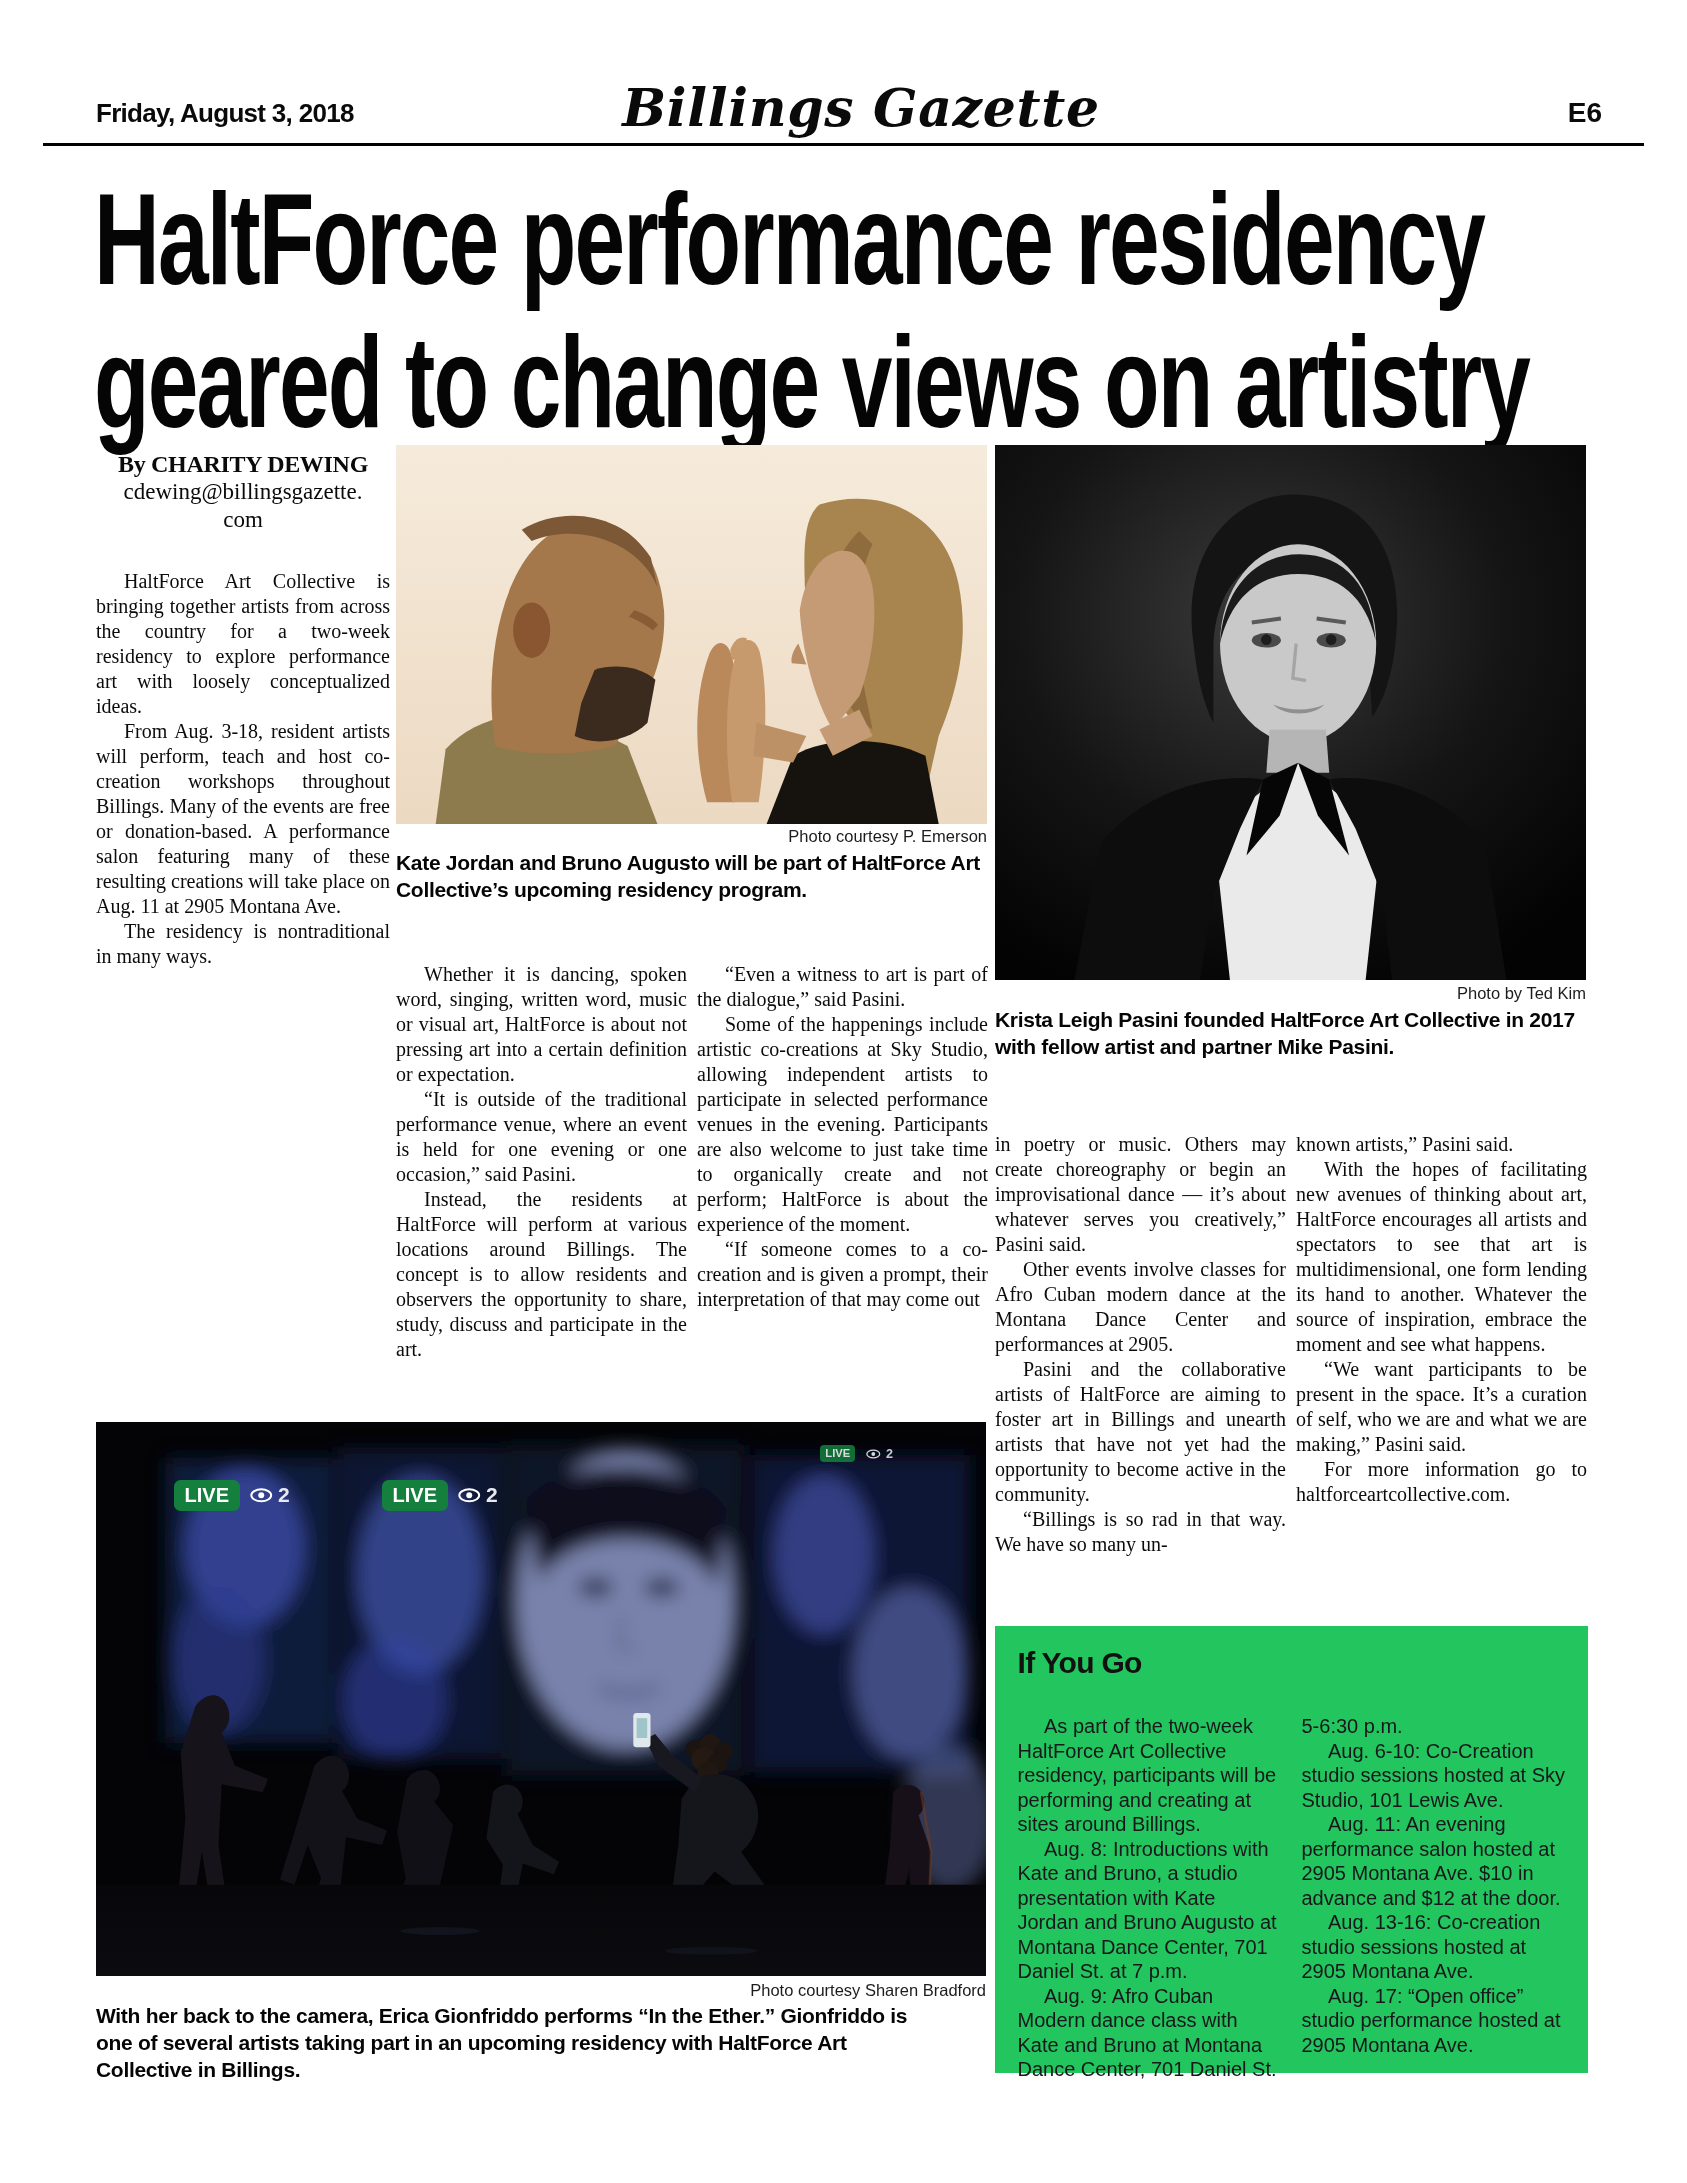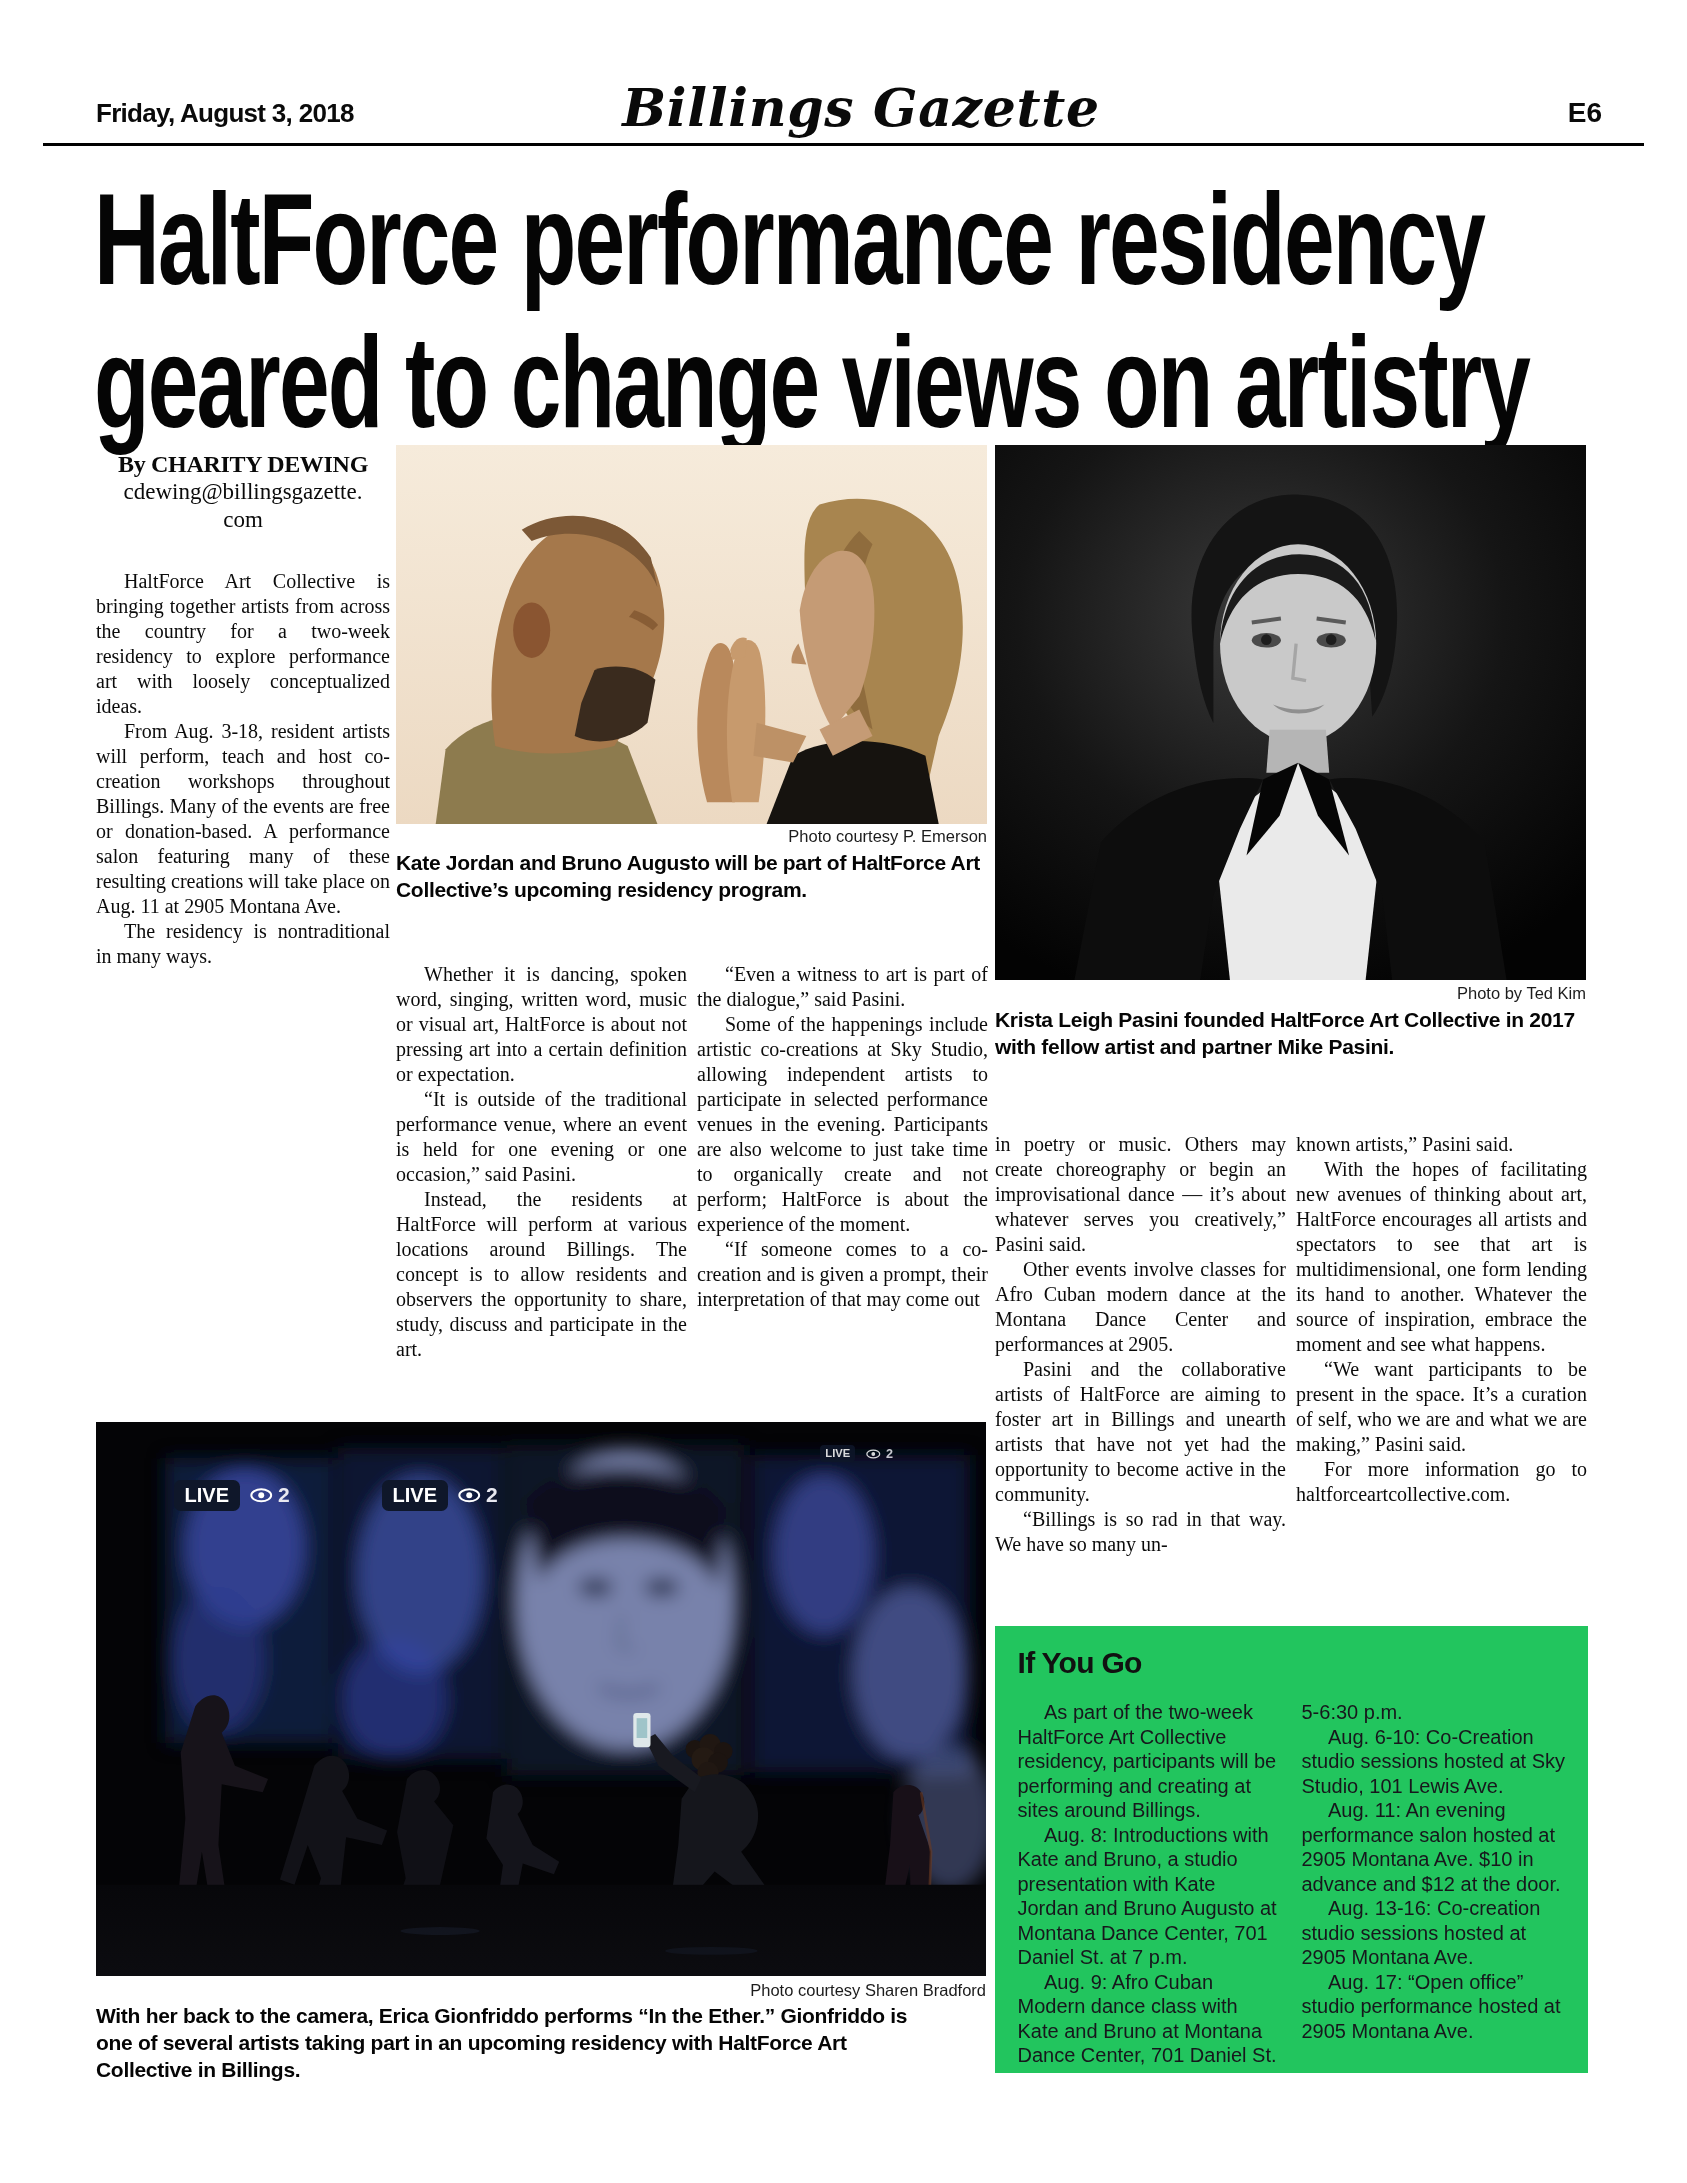--- a/index.html
+++ b/index.html
@@ -36,32 +36,32 @@
   
   .photo { position:absolute; overflow:hidden; background:#000; }
   .photo svg { display:block; width:100%; height:100%; }
   .credit { position:absolute; font-family:"Liberation Sans",sans-serif; font-size:16.5px;
     color:#1c1c1c; text-align:right; }
   .caption { position:absolute; font-family:"Liberation Sans",sans-serif; font-weight:700;
     font-size:21px; line-height:27px; letter-spacing:-0.3px; color:#050505; text-align:left; }
 
   
   .live-badge { position:absolute; display:flex; align-items:center; gap:10.6px; }
-  .live-pill { background:#0f172a; color:#fff; font-family:"Liberation Sans",sans-serif;
+  .live-pill { background:#15803d; color:#fff; font-family:"Liberation Sans",sans-serif;
     font-weight:700; border-radius:6.6px; padding:4px 10.6px; font-size:20px; line-height:22.5px; }
   .live-count { color:#e8e8f0; font-family:"Liberation Sans",sans-serif; font-weight:700; font-size:21px;
     display:flex; align-items:center; gap:5.3px; }
   .live-badge.small .live-pill { font-size:11.2px; line-height:13.2px; padding:2px 5.3px; border-radius:4px; opacity:.85; }
   .live-badge.small .live-count { font-size:12.6px; opacity:.85; }
 
   
   .iyg { position:absolute; left:995px; top:1626px; width:593px; height:447px;
     background:#22c55e; padding:20px 22.5px; font-family:"Liberation Sans",sans-serif; }
   .iyg-title { font-size:30px; font-weight:700; letter-spacing:-0.7px; color:#111; }
-  .iyg-cols { display:flex; gap:20px; margin-top:20px; }
+  .iyg-cols { display:flex; gap:20px; margin-top:34px; }
   .iyg-col { width:50%; font-size:20px; line-height:24.5px; color:#17171c; }
   .iyg-col p { margin:0; text-indent:26.5px; }
   .iyg-col p.noind { text-indent:0; }
 </style>
 </head>
 <body>
 
 <div id="page">
 
   <div>

